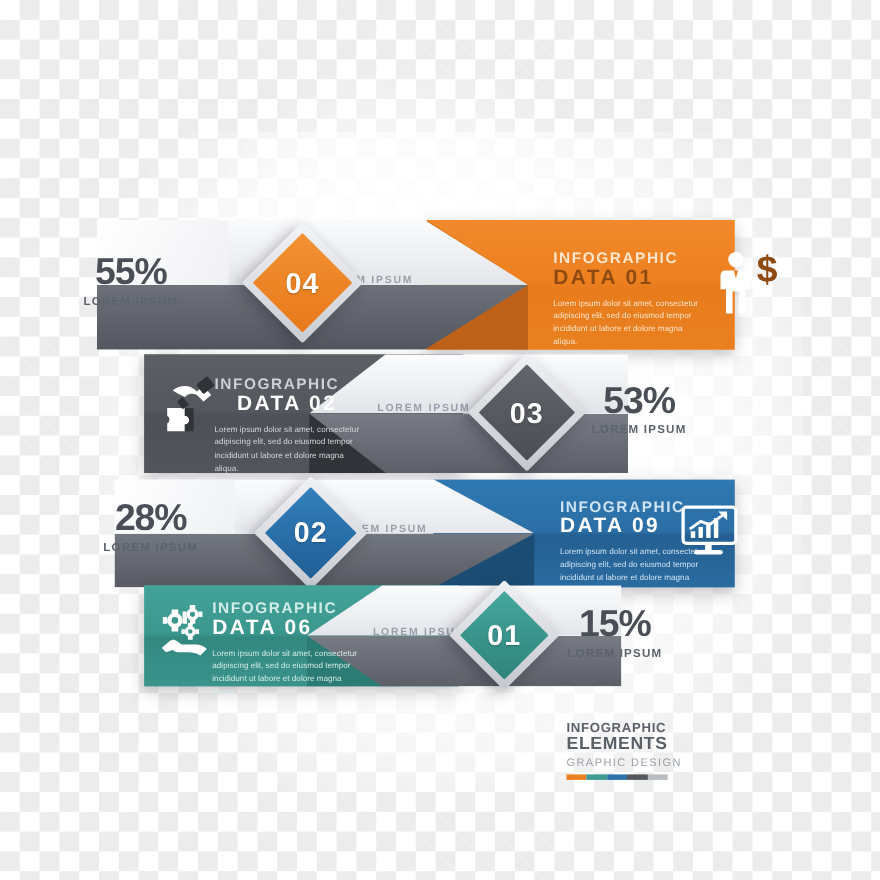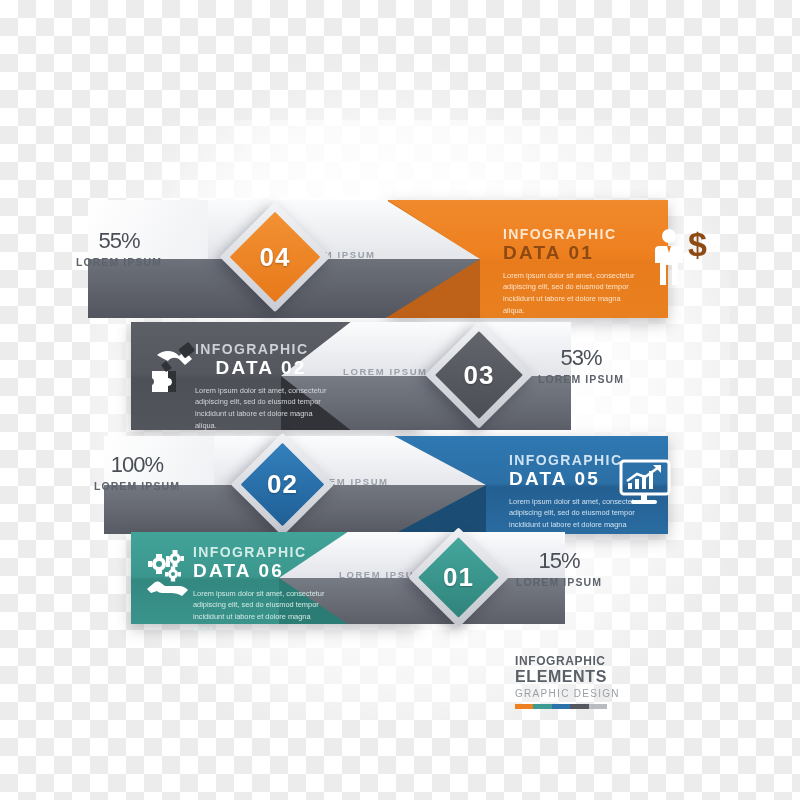--- a/index.html
+++ b/index.html
@@ -53,21 +53,21 @@
   .diamond .num{
     transform:rotate(-45deg);
     font-weight:bold;font-size:26px;letter-spacing:1px;
     color:#fff;text-shadow:0 1px 2px rgba(0,0,0,.28);
     font-family:"Liberation Sans", sans-serif;
   }
 
   
   .pct{position:absolute;text-align:center;}
   .pct .big{
-    font-size:22px;font-weight:normal;color:#4a4f57;letter-spacing:-1px;
+    font-size:34px;font-weight:bold;color:#4a4f57;letter-spacing:-1px;
     line-height:1;
   }
   .pct .sub{
     font-size:10.5px;letter-spacing:1.1px;color:#5d636c;margin-top:4px;font-weight:bold;
   }
 
   
   .ribbon-label{
     position:absolute;font-size:9.5px;letter-spacing:1.6px;font-weight:bold;
     color:#9aa0aa;
@@ -218,27 +218,27 @@
 
     <span class="ribbon-label" style="left:200px;top:40px;">LOREM IPSUM</span>
 
     <div class="diamond" style="left:142px;top:12px;width:73px;height:73px;background:linear-gradient(135deg,#f1f2f5,#c6c9d0);">
       <div class="inner" style="background:linear-gradient(135deg,#3480bd,#1f5f96);">
         <span class="num">02</span>
       </div>
     </div>
 
     <div class="pct" style="left:-22px;top:18px;width:110px;">
-      <div class="big">100%</div>
+      <div class="big">28%</div>
       <div class="sub">LOREM IPSUM</div>
     </div>
 
     <div class="content" style="left:405px;top:17px;">
       <div class="h1" style="color:#cfe3f2;">INFOGRAPHIC</div>
-      <div class="h2" style="color:#ffffff;">DATA 05</div>
+      <div class="h2" style="color:#ffffff;">DATA 09</div>
       <div class="body" style="color:#cfe1f0;">Lorem ipsum dolor sit amet, consectetur adipiscing elit, sed do eiusmod tempor incididunt ut labore et dolore magna aliqua.</div>
     </div>
 
     <div class="icon-wrap" style="left:513px;top:22px;">
       <svg width="56" height="52" viewBox="0 0 56 52">
         <g fill="none" stroke="#ffffff" stroke-width="3">
           <rect x="4" y="3" width="48" height="33" rx="3"></rect>
         </g>
         <g fill="#ffffff">
           <rect x="11" y="25" width="4" height="6"></rect>

